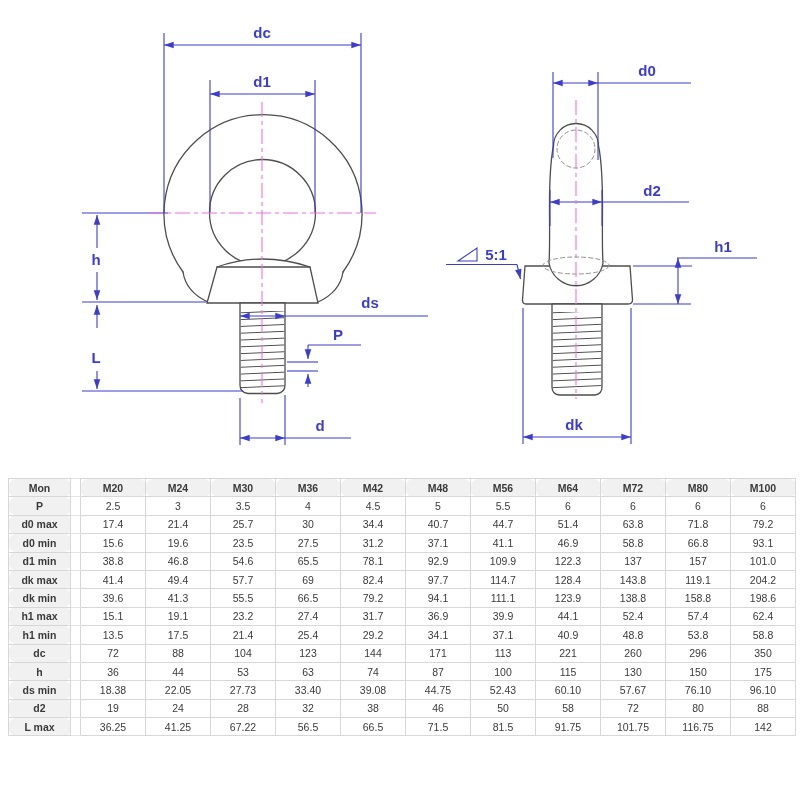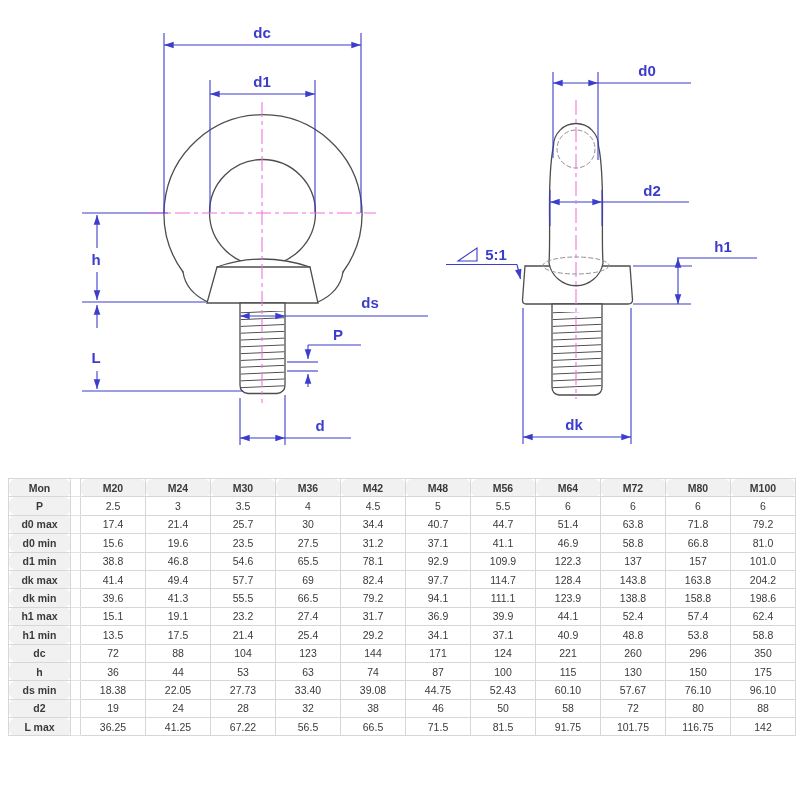--- a/index.html
+++ b/index.html
@@ -207,21 +207,21 @@
         <td>15.6</td>
         <td>19.6</td>
         <td>23.5</td>
         <td>27.5</td>
         <td>31.2</td>
         <td>37.1</td>
         <td>41.1</td>
         <td>46.9</td>
         <td>58.8</td>
         <td>66.8</td>
-        <td>81.0</td>
+        <td>93.1</td>
       </tr>
       <tr>
         <th>d1 min</th>
         <td class="spacer"></td>
         <td>38.8</td>
         <td>46.8</td>
         <td>54.6</td>
         <td>65.5</td>
         <td>78.1</td>
         <td>92.9</td>
@@ -236,21 +236,21 @@
         <td class="spacer"></td>
         <td>41.4</td>
         <td>49.4</td>
         <td>57.7</td>
         <td>69</td>
         <td>82.4</td>
         <td>97.7</td>
         <td>114.7</td>
         <td>128.4</td>
         <td>143.8</td>
-        <td>163.8</td>
+        <td>119.1</td>
         <td>204.2</td>
       </tr>
       <tr>
         <th>dk min</th>
         <td class="spacer"></td>
         <td>39.6</td>
         <td>41.3</td>
         <td>55.5</td>
         <td>66.5</td>
         <td>79.2</td>
@@ -293,21 +293,21 @@
       </tr>
       <tr>
         <th>dc</th>
         <td class="spacer"></td>
         <td>72</td>
         <td>88</td>
         <td>104</td>
         <td>123</td>
         <td>144</td>
         <td>171</td>
-        <td>124</td>
+        <td>113</td>
         <td>221</td>
         <td>260</td>
         <td>296</td>
         <td>350</td>
       </tr>
       <tr>
         <th>h</th>
         <td class="spacer"></td>
         <td>36</td>
         <td>44</td>

